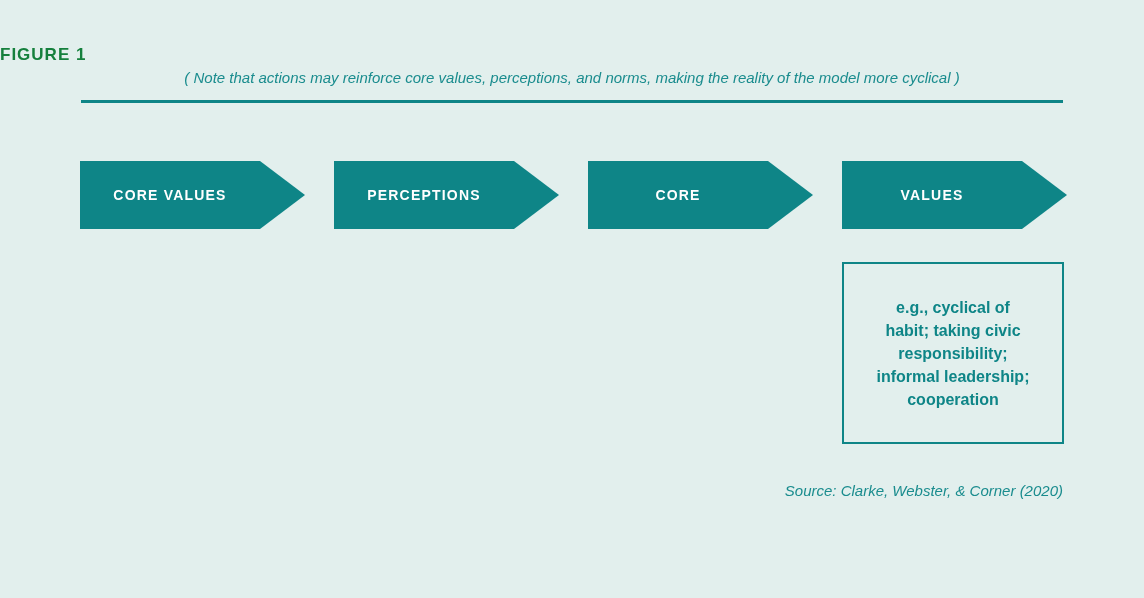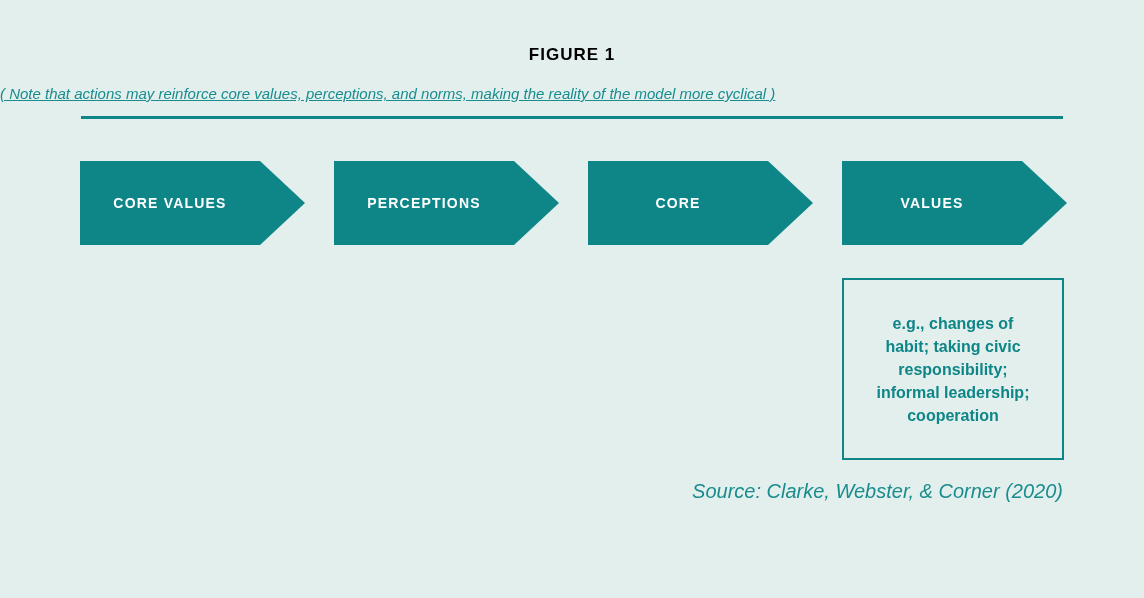--- a/index.html
+++ b/index.html
@@ -17,36 +17,34 @@
   }
 
   .page {
     width: 1144px;
     height: 598px;
     padding-top: 43px;
     position: relative;
   }
 
   .figure-title {
-    text-align: center;
     font-size: 17px;
     font-weight: bold;
     letter-spacing: 1px;
     line-height: 24px;
-    color: #000000;
+    color: #15803d;
   }
 
   .figure-note {
-    text-align: left;
+    text-align: center;
     font-size: 15px;
     font-style: italic;
     line-height: 22px;
-    margin-top: 16px;
+    margin-top: 0;
     color: #1a8c8e;
-    text-decoration: underline;
   }
 
   .divider {
     width: 982px;
     height: 3px;
     background: #0e8587;
     border: none;
     margin: 11px auto 0 81px;
   }
 
@@ -59,21 +57,21 @@
     gap: 32px;
   }
 
   .column {
     width: 222px;
     flex: 0 0 222px;
   }
 
   .stage-arrow {
     width: 225px;
-    height: 84px;
+    height: 68px;
     background: #0e8587;
     clip-path: polygon(0 0, 180px 0, 225px 50%, 180px 100%, 0 100%);
     display: flex;
     align-items: center;
     justify-content: center;
     padding-right: 45px;
   }
 
   .stage-arrow-label {
     color: #ffffff;
@@ -99,21 +97,21 @@
     font-weight: bold;
     line-height: 23px;
     white-space: pre-line;
     color: #0e8587;
   }
 
   .source-citation {
     position: absolute;
     top: 479px;
     right: 81px;
-    font-size: 20px;
+    font-size: 15px;
     font-style: italic;
     line-height: 24px;
     text-align: left;
     color: #1a8c8e;
   }
 </style>
 </head>
 <body>
 
 <div class="page">
@@ -140,21 +138,21 @@
       <div class="stage-arrow">
         <span class="stage-arrow-label">CORE</span>
       </div>
     </div>
 
     <div class="column">
       <div class="stage-arrow">
         <span class="stage-arrow-label">VALUES</span>
       </div>
       <div class="example-box">
-        <span class="example-text">e.g., changes of
+        <span class="example-text">e.g., cyclical of
 habit; taking civic
 responsibility;
 informal leadership;
 cooperation</span>
       </div>
     </div>
 
   </div>
 
   <div class="source-citation">Source: Clarke, Webster, &amp; Corner (2020)</div>

